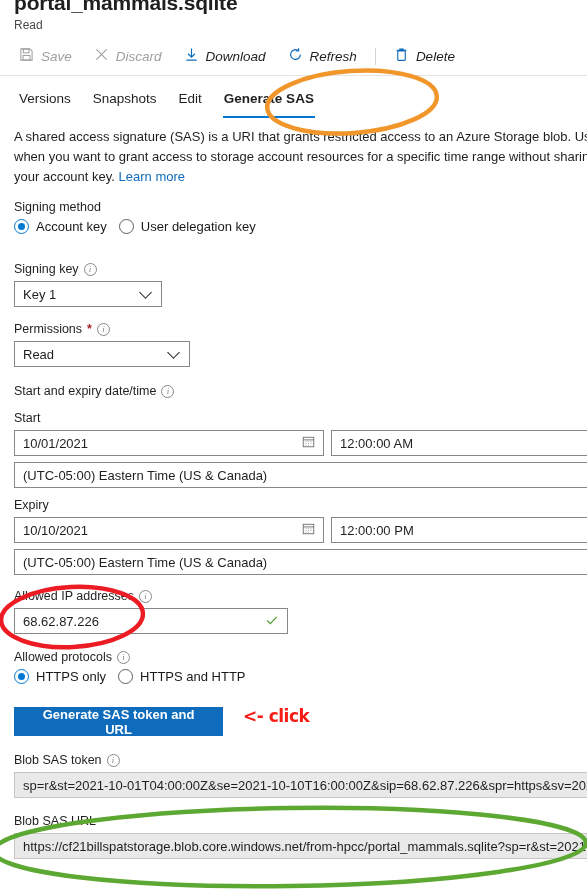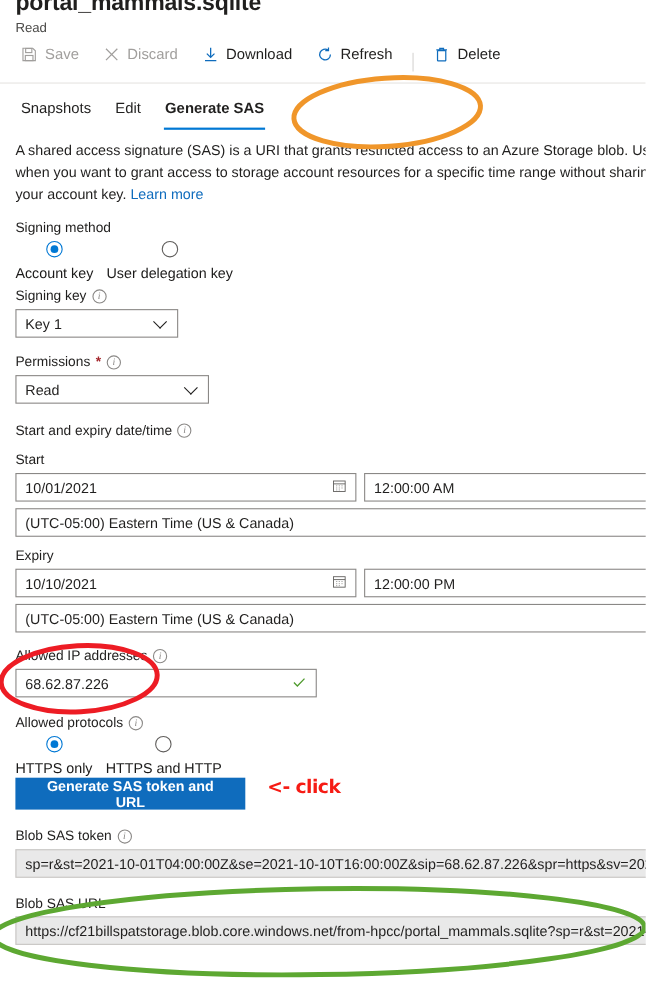--- a/index.html
+++ b/index.html
@@ -32,24 +32,24 @@
     line-height: 16px;
     margin-top: 1px;
   }
 
   
   .cmdbar {
     position: absolute; left: 8px; top: 42px;
     display: flex; align-items: center; height: 28px;
   }
   .cmd {
-    display: flex; align-items: flex-start; gap: 7px;
+    display: flex; align-items: center; gap: 7px;
     padding: 0 11px; height: 28px;
     font-size: 13.5px; color: #201f1e;
-    white-space: nowrap; cursor: pointer;
+    white-space: nowrap; cursor: pointer; font-style: italic;
   }
   .cmd.disabled { color: #a19f9d; cursor: default; }
   .cmd .gi { display: block; }
   .cmd-sep {
     width: 1px; height: 17px; background: #d6d4d2; margin: 0 7px;
   }
   .cmdbar-rule {
     position: absolute; left: 0; top: 75px; width: 587px; height: 1px;
     background: #e6e4e2;
   }
@@ -89,21 +89,21 @@
   .req { color: #a4262c; font-weight: bold; }
   .info-icon {
     display: inline-flex; width: 13px; height: 13px;
     border: 1px solid #8a8886; border-radius: 50%;
     color: #8a8886; font-size: 9px; line-height: 11px;
     align-items: center; justify-content: center;
     font-family: "Liberation Serif", serif; font-style: italic;
   }
 
   .radio-row { display: flex; align-items: center; gap: 12px; }
-  .radio-opt { display: flex; align-items: center; gap: 7px; cursor: pointer; font-size: 13px; flex-direction: column; }
+  .radio-opt { display: flex; align-items: center; gap: 7px; cursor: pointer; font-size: 13px; }
   .radio {
     width: 15px; height: 15px; border-radius: 50%;
     border: 1px solid #605e5c; background: #fff;
     display: inline-block; position: relative; flex: none;
   }
   .radio.sel { border: 1px solid #0078d4; }
   .radio.sel::after {
     content: ""; position: absolute; left: 3px; top: 3px;
     width: 7px; height: 7px; border-radius: 50%; background: #0078d4;
   }
@@ -198,20 +198,21 @@
           <rect x="4" y="4.2" width="8" height="10" rx="0.6" fill="none" stroke="#0f6cbd" stroke-width="1.2"></rect>
           <path d="M2.8 3.6h10.4M6.2 3.6V2.2h3.6v1.4" stroke="#0f6cbd" stroke-width="1.2" fill="none"></path>
         </svg>
     </span>
     <span>Delete</span>
   </div>
 </div>
 <div class="cmdbar-rule"></div>
 
 <div class="tabs">
+  <div class="tab">Versions</div>
   <div class="tab">Snapshots</div>
   <div class="tab">Edit</div>
   <div class="tab active">Generate SAS</div>
 </div>
 
 <div class="desc"><span>A shared access signature (SAS) is a URI that grants restricted access to an Azure Storage blob. Use it when you want to grant access to storage account resources for a specific time range without sharing your account key. </span><a href="#">Learn more</a></div>
 
 <div class="abs" style="left:14px; top:200px;">
   <div class="field-label">Signing method</div>
 </div>

